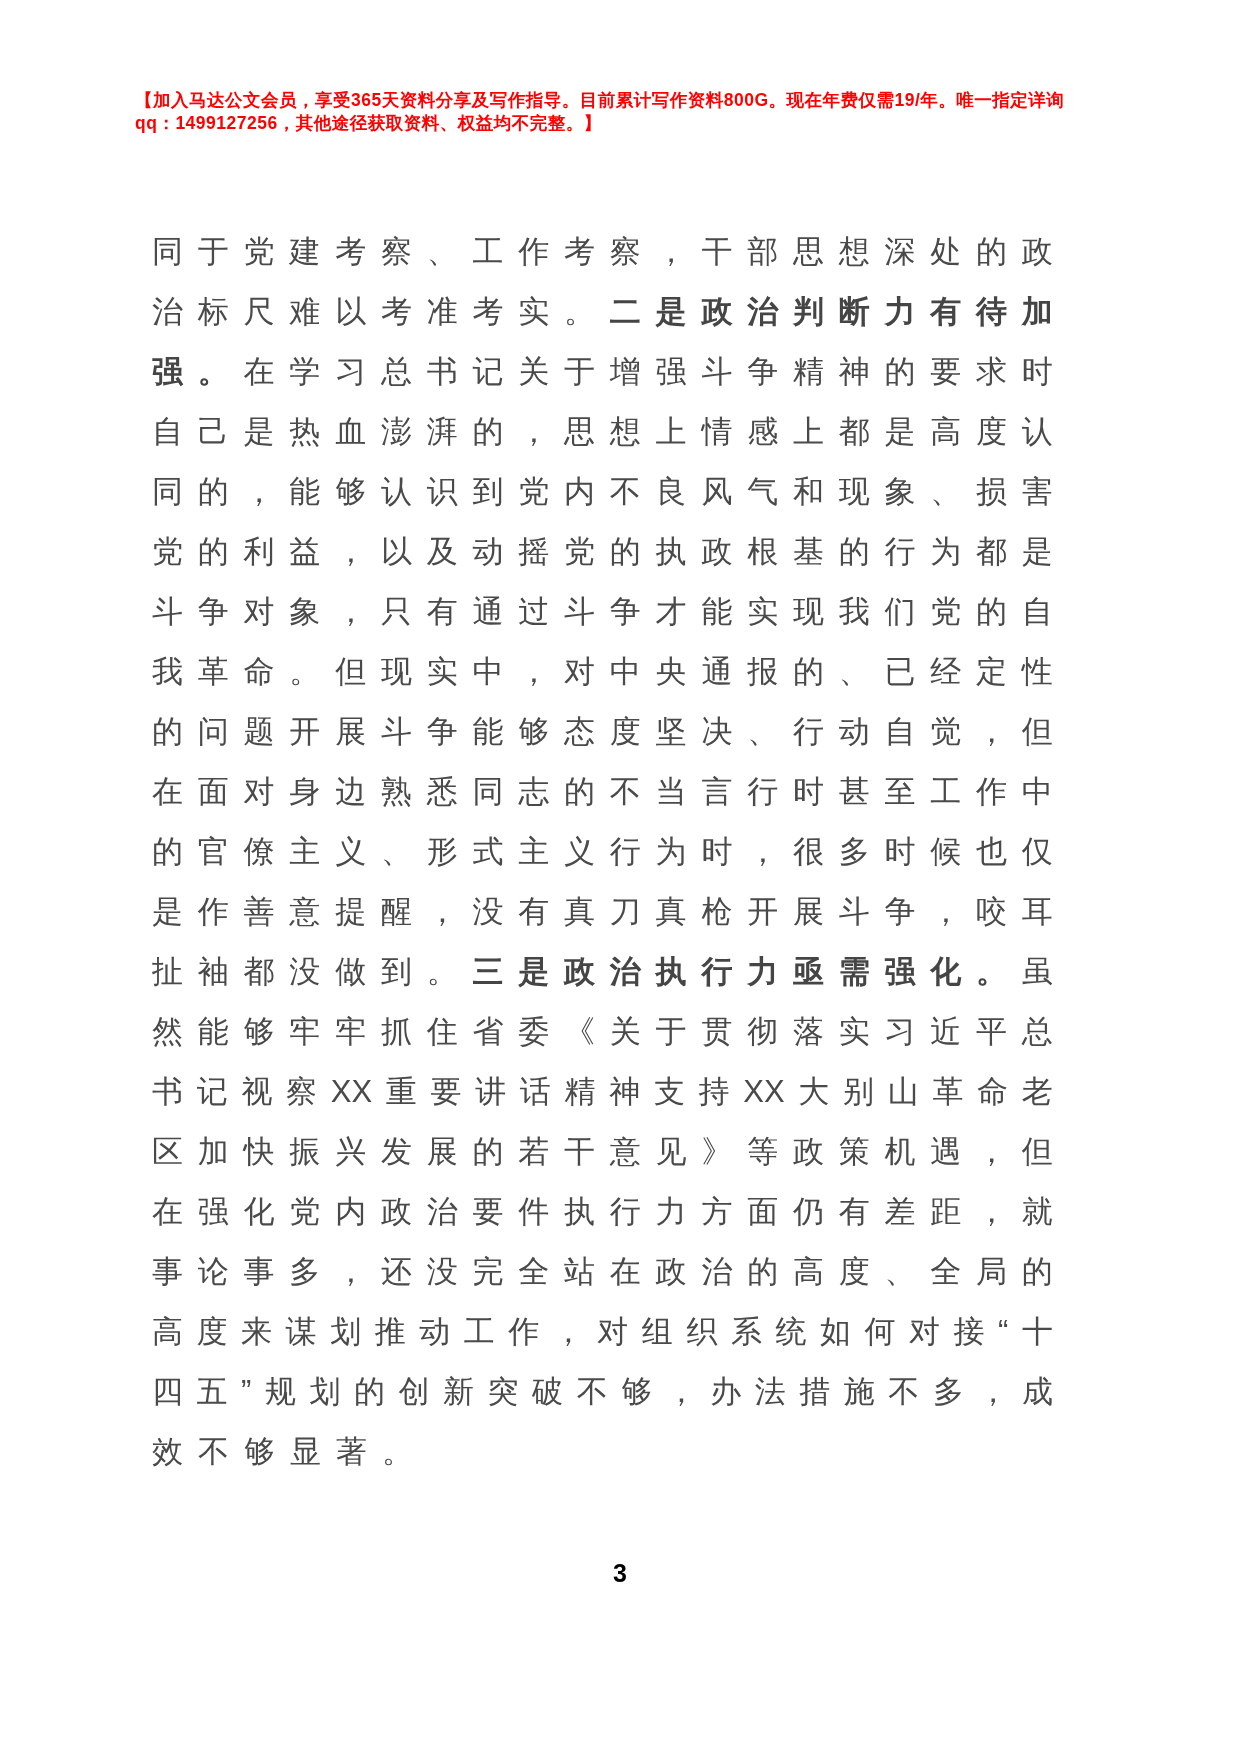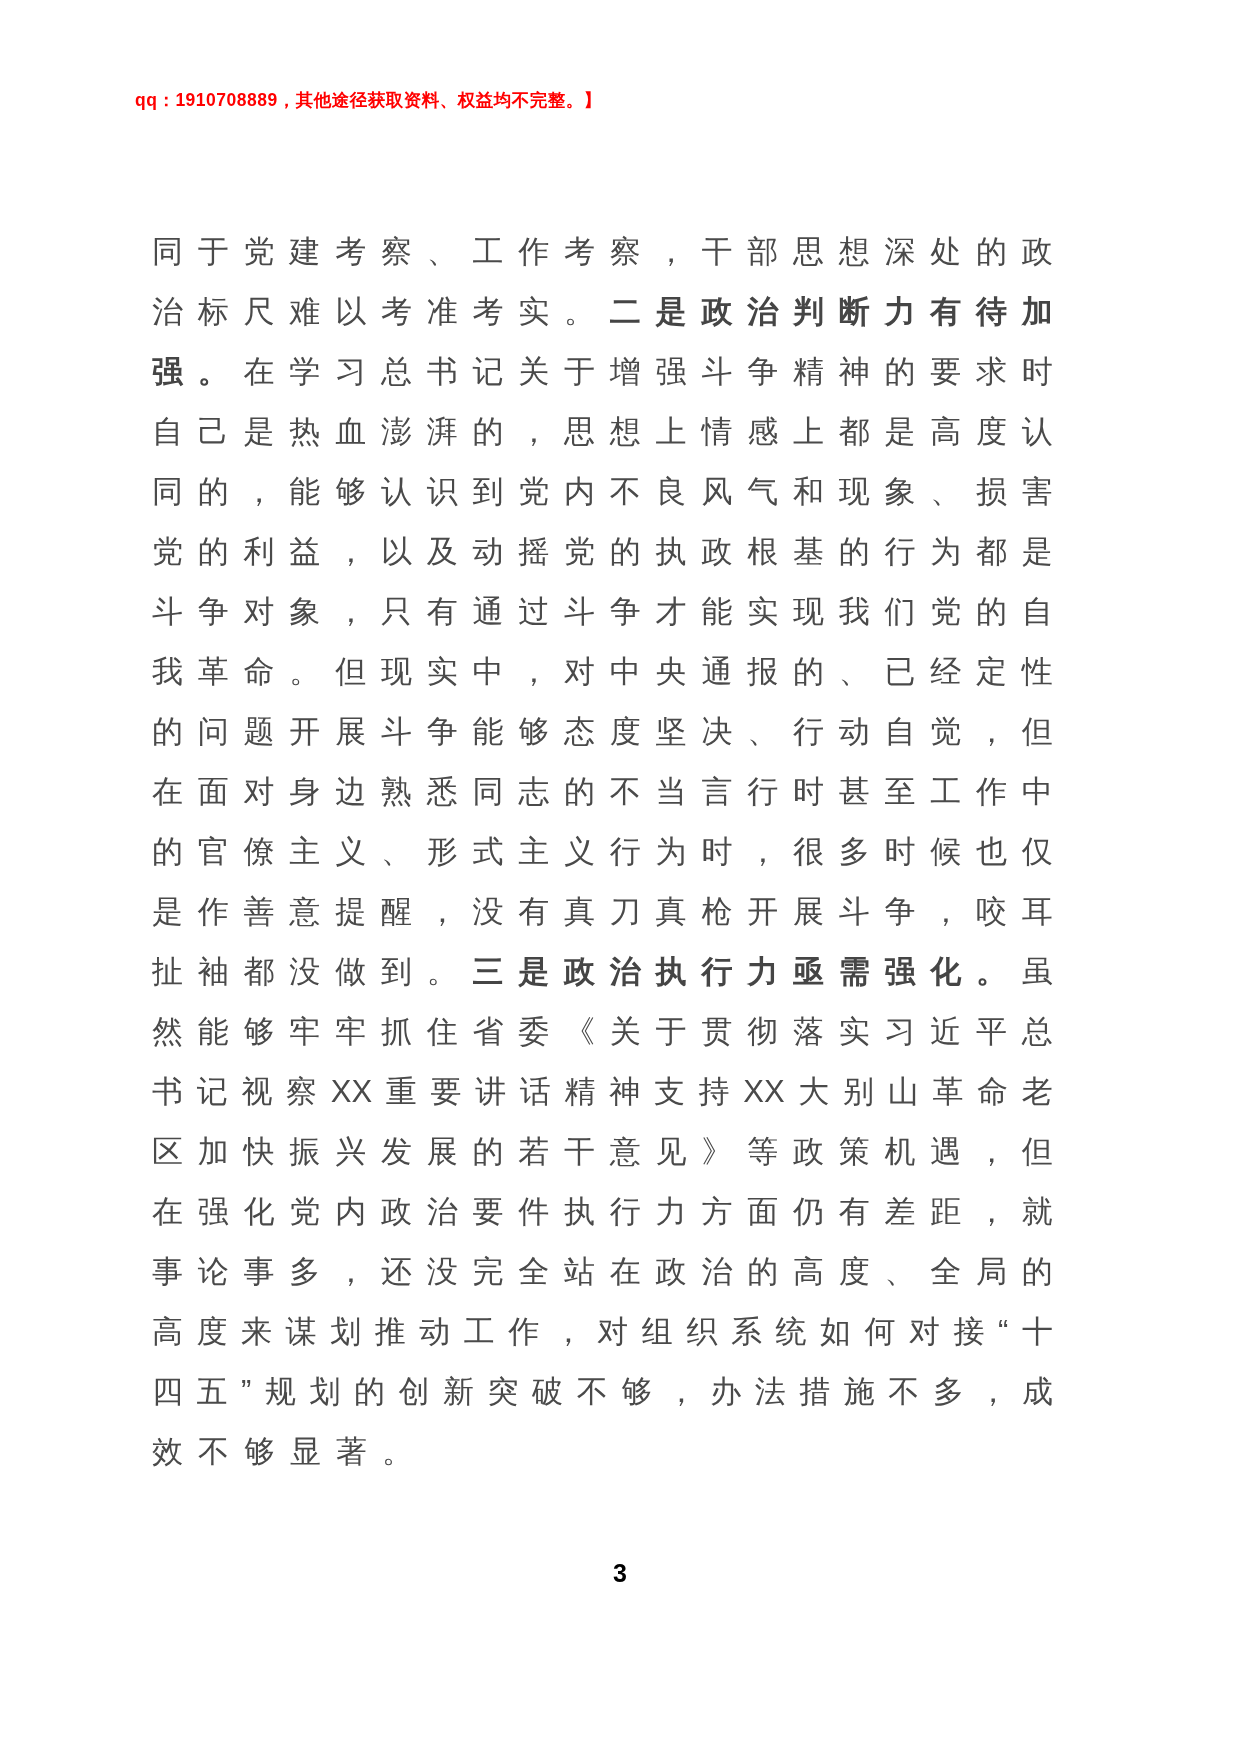--- a/index.html
+++ b/index.html
@@ -67,21 +67,22 @@
     font-weight: 700;
     color: #000000;
   }
 </style>
 </head>
 <body>
 
 <div class="page">
 
   <div class="notice">
-    <div>qq：1910708889，其他途径获取资料、权益均不完整。】</div>
+    <div>【加入马达公文会员，享受365天资料分享及写作指导。目前累计写作资料800G。现在年费仅需19/年。唯一指定详询</div>
+    <div>qq：1499127256，其他途径获取资料、权益均不完整。】</div>
   </div>
 
   <div class="body-text">
       <div class="text-line justified">
         <span class="char">同</span>
         <span class="char">于</span>
         <span class="char">党</span>
         <span class="char">建</span>
         <span class="char">考</span>
         <span class="char">察</span>

